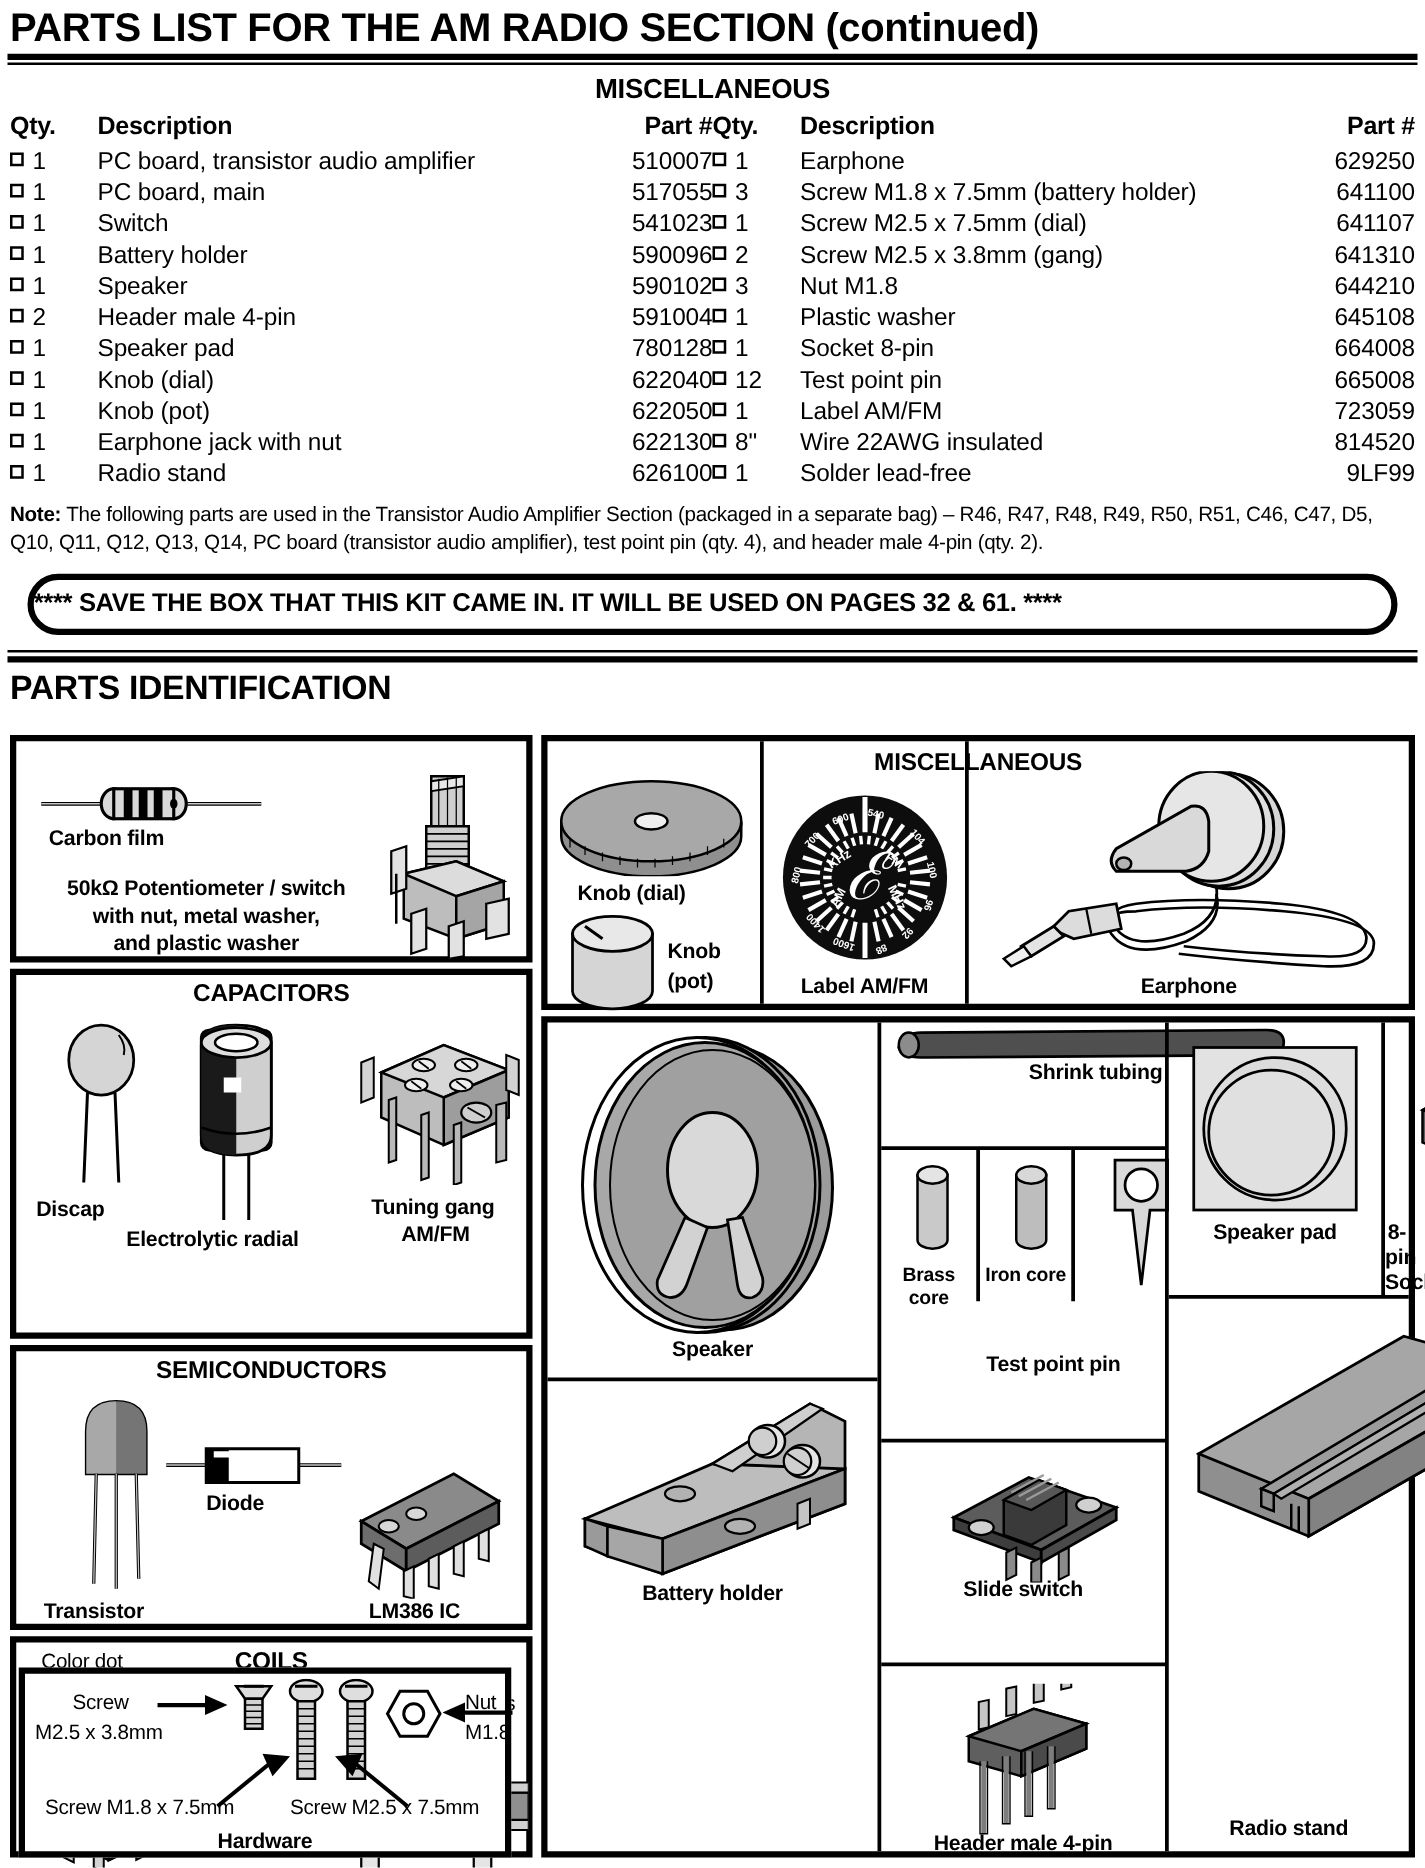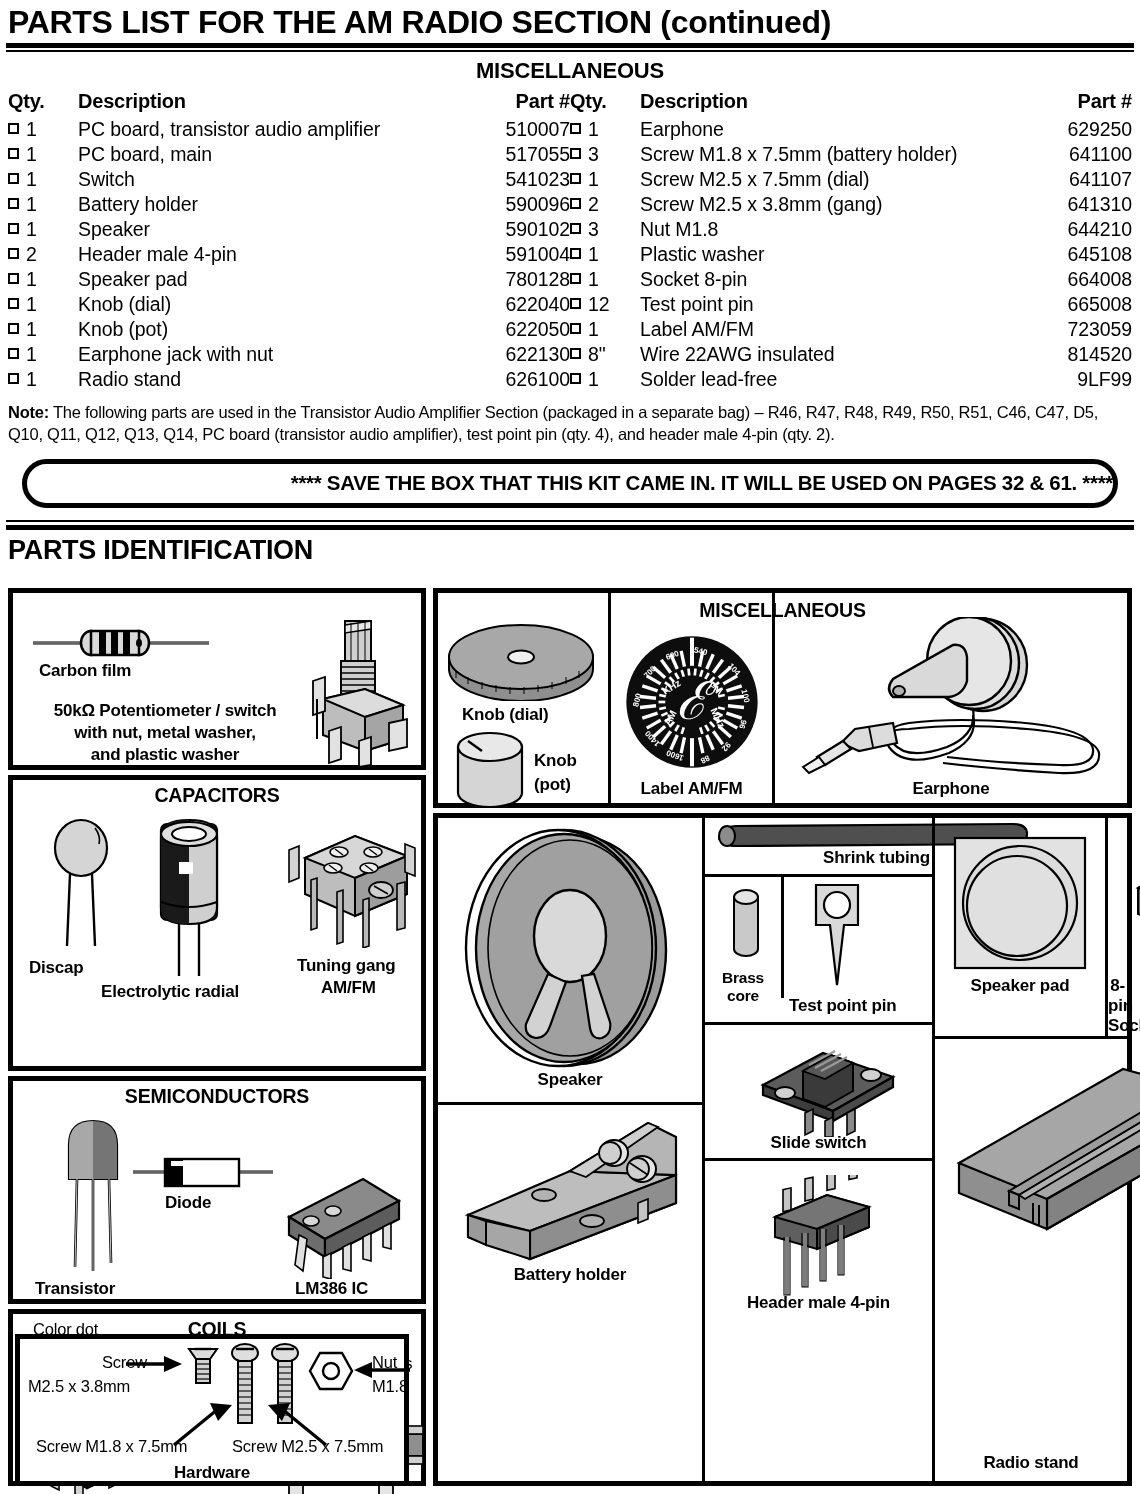--- a/index.html
+++ b/index.html
@@ -48,21 +48,21 @@
   .note{
     padding:0 8px; margin-top:9px; font-size:16.5px; line-height:1.35;
     letter-spacing:-0.25px;
   }
   .note b{ font-weight:bold; }
 
   
   .banner-wrap{ padding:0 22px; margin-top:13px; }
   .banner{
     border:5px solid #000; border-radius:28px;
-    text-align:right; font-size:20.5px; font-weight:bold;
+    text-align:left; font-size:20.5px; font-weight:bold;
     padding:7px 0 8px 0; letter-spacing:-0.3px;
   }
 
   
   .sep-thin{ height:2px; background:#000; margin:12px 6px 0 6px; }
   .sep-thick{ height:5px; background:#000; margin:3px 6px 0 6px; }
 
   .pi-title{
     font-size:27px; font-weight:bold; padding:5px 21px 3px 8px;
     letter-spacing:-0.3px;
@@ -641,37 +641,44 @@
             <ellipse cx="186" cy="50" rx="11" ry="11" fill="#cfcfcf" stroke="#000" stroke-width="1.8"></ellipse>
             <line x1="178" y1="44" x2="196" y2="56" stroke="#000" stroke-width="1.6"></line>
             <ellipse cx="92" cy="76" rx="12" ry="6" fill="#b2b2b2" stroke="#000" stroke-width="1.8"></ellipse>
             <ellipse cx="140" cy="102" rx="12" ry="6" fill="#b2b2b2" stroke="#000" stroke-width="1.8"></ellipse>
             <path d="M186 84 L196 80 L196 100 L186 104 Z" fill="#c5c5c5" stroke="#000" stroke-width="1.6"></path>
           </svg>
           <div class="abs lbl" style="left:0;right:0;top:160px;text-align:center;">Battery holder</div>
         </div>
       </div>
 
-      <div class="cell divV" style="width:230px;display:flex;flex-direction:column;">
+      <div class="cell divV" style="width:230px;display:flex;flex-direction:column;gap:43px;">
 
         <div class="cell" style="height:56px;position:relative;">
           <svg class="abs" style="left:8px;top:2px;" width="320" height="28" viewBox="0 0 320 28">
             <path d="M6 18 Q10 6 24 6 L300 4 Q314 4 314 14 Q314 24 300 24 L24 26 Q8 26 6 18 Z" fill="#4f4f4f" stroke="#000" stroke-width="2.2"></path>
             <ellipse cx="14" cy="16" rx="8" ry="10" fill="#8c8c8c" stroke="#000" stroke-width="2"></ellipse>
           </svg>
           <div class="abs lbl" style="left:118px;top:30px;">Shrink tubing</div>
         </div>
 
         <div class="cell divH" style="height:124px;display:flex;">
           <div class="cell" style="width:76px;position:relative;">
             <svg class="abs" style="left:24px;top:10px;" width="34" height="74" viewBox="0 0 34 74">
               <path d="M5 10 L5 62 A12 7 0 0 0 29 62 L29 10 Z" fill="#c9c9c9" stroke="#000" stroke-width="2"></path>
               <ellipse cx="17" cy="10" rx="12" ry="7" fill="#e4e4e4" stroke="#000" stroke-width="2"></ellipse>
             </svg>
             <div class="abs lbl-sm" style="left:0;right:0;top:92px;text-align:center;">Brass core</div>
+          </div>
+          <div class="cell divV" style="width:76px;position:relative;">
+            <svg class="abs" style="left:24px;top:10px;" width="34" height="74" viewBox="0 0 34 74">
+              <path d="M5 10 L5 62 A12 7 0 0 0 29 62 L29 10 Z" fill="#bdbdbd" stroke="#000" stroke-width="2"></path>
+              <ellipse cx="17" cy="10" rx="12" ry="7" fill="#d8d8d8" stroke="#000" stroke-width="2"></ellipse>
+            </svg>
+            <div class="abs lbl-sm" style="left:0;right:0;top:92px;text-align:center;">Iron core</div>
           </div>
           <div class="cell divV" style="flex:1;position:relative;">
             <svg class="abs" style="left:22px;top:6px;" width="62" height="106" viewBox="0 0 62 106">
               <path d="M10 2 L52 2 L52 42 L38 42 L31 102 L24 42 L10 42 Z" fill="#d9d9d9" stroke="#000" stroke-width="2.2"></path>
               <circle cx="31" cy="22" r="13" fill="#ffffff" stroke="#000" stroke-width="2.2"></circle>
             </svg>
           </div>
         </div>
         <div class="cell" style="height:24px;position:relative;">
           <div class="abs lbl" style="left:84px;top:-2px;">Test point pin</div>
@@ -780,21 +787,21 @@
               <line x1="86" y1="150" x2="86" y2="170"></line>
               <line x1="92" y1="152" x2="92" y2="172"></line>
             </g>
           </svg>
           <div class="abs lbl" style="left:0;right:0;bottom:8px;text-align:center;">Radio stand</div>
         </div>
       </div>
     </div>
 
     <div class="obox" style="position:absolute;left:7px;bottom:0;width:394px;height:152px;">
-      <div class="abs lbl-reg" style="left:38px;top:14px;margin-left:44px;">Screw</div>
+      <div class="abs lbl-reg" style="left:38px;top:14px;">Screw</div>
       <div class="abs lbl-reg" style="left:8px;top:38px;">M2.5 x 3.8mm</div>
 
       <svg class="abs" style="left:104px;top:16px;" width="60" height="18" viewBox="0 0 60 18">
         <line x1="2" y1="9" x2="42" y2="9" stroke="#000" stroke-width="3.4"></line>
         <path d="M40 1 L58 9 L40 17 Z" fill="#000"></path>
       </svg>
 
       <svg class="abs" style="left:166px;top:6px;" width="34" height="42" viewBox="0 0 34 42">
         <path d="M3 4 L31 4 L24 14 L10 14 Z" fill="#dcdcdc" stroke="#000" stroke-width="2"></path>
         <line x1="9" y1="4" x2="25" y2="4" stroke="#000" stroke-width="2.4"></line>

